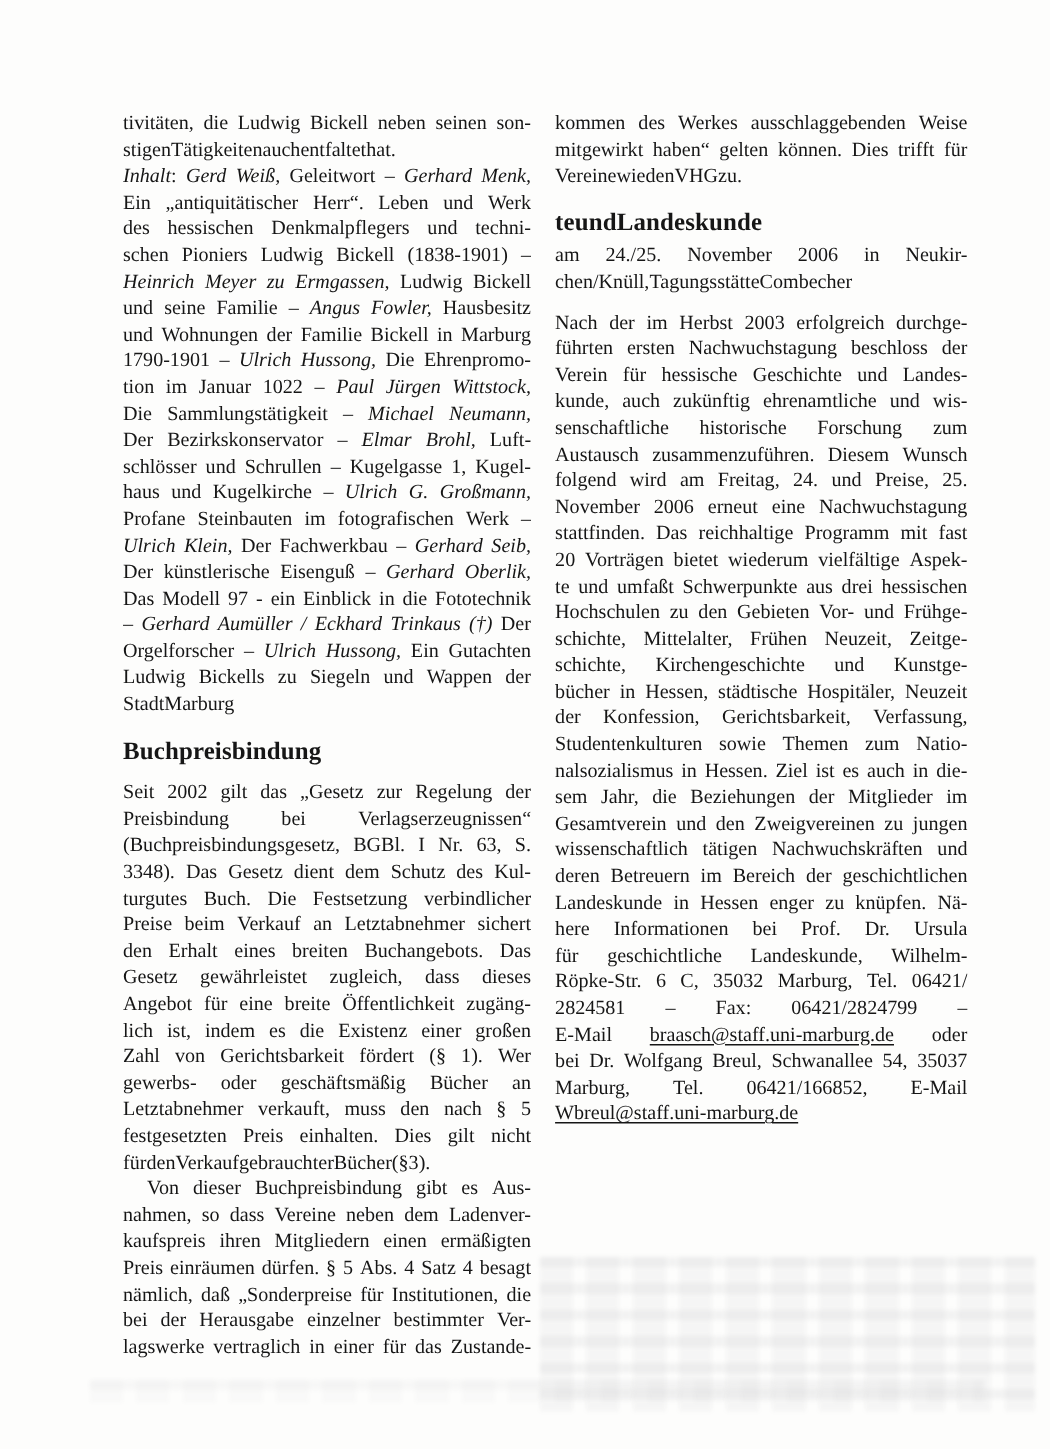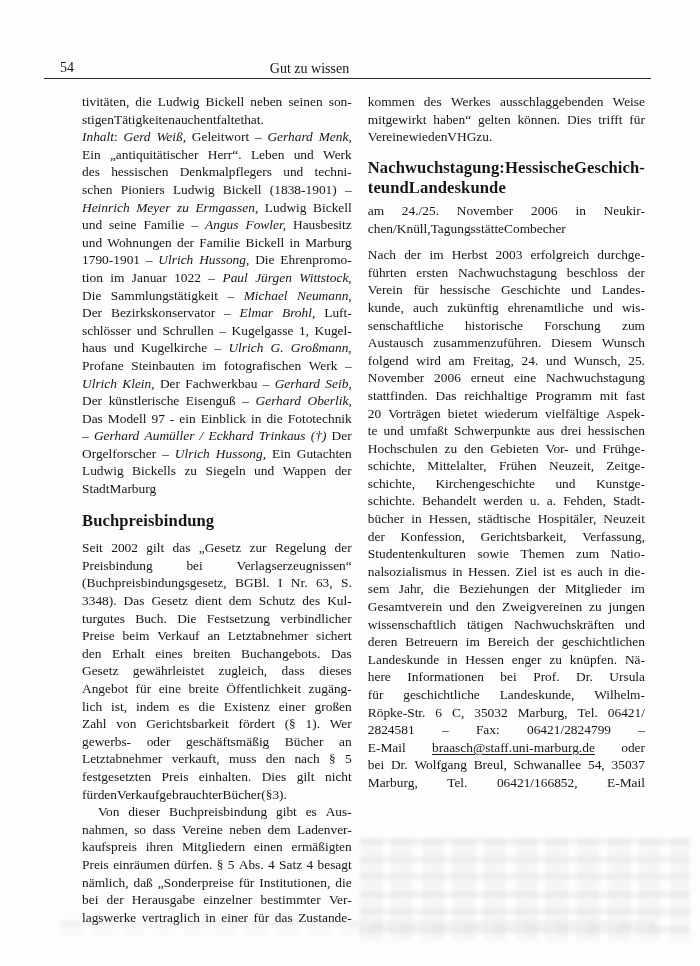--- a/index.html
+++ b/index.html
@@ -50,25 +50,20 @@
     opacity:.55;
   }
   .ghost-1{left:360px;top:838px;width:330px;height:103px;}
   .ghost-2{left:60px;top:920px;width:596px;height:15px;opacity:.3;}
 </style>
 </head>
 <body>
 
 <div class="page">
   <div class="content">
-    <div class="header">
-      <span class="page-num">54</span>
-      <span class="running-title">Gut zu wissen</span>
-      <div class="header-rule"></div>
-    </div>
     <div class="cols">
       <div class="col-left" id="col-left">
           <div class="block para">
             <div class="ln j">
               <span class="w"><span>tivitäten,</span></span>
               <span class="w"><span>die</span></span>
               <span class="w"><span>Ludwig</span></span>
               <span class="w"><span>Bickell</span></span>
               <span class="w"><span>neben</span></span>
               <span class="w"><span>seinen</span></span>
@@ -474,25 +469,20 @@
             </div>
             <div class="ln e">
               <span class="w"><span>Vereine</span></span>
               <span class="w"><span>wie</span></span>
               <span class="w"><span>den</span></span>
               <span class="w"><span>VHG</span></span>
               <span class="w"><span>zu.</span></span>
             </div>
           </div>
           <div class="block heading">
-            <div class="ln j">
-              <span class="w"><span>Nachwuchstagung:</span></span>
-              <span class="w"><span>Hessische</span></span>
-              <span class="w"><span>Geschich-</span></span>
-            </div>
             <div class="ln e">
               <span class="w"><span>te</span></span>
               <span class="w"><span>und</span></span>
               <span class="w"><span>Landeskunde</span></span>
             </div>
           </div>
           <div class="block para">
             <div class="ln j">
               <span class="w"><span>am</span></span>
               <span class="w"><span>24./25.</span></span>
@@ -552,21 +542,21 @@
               <span class="w"><span>Diesem</span></span>
               <span class="w"><span>Wunsch</span></span>
             </div>
             <div class="ln j">
               <span class="w"><span>folgend</span></span>
               <span class="w"><span>wird</span></span>
               <span class="w"><span>am</span></span>
               <span class="w"><span>Freitag,</span></span>
               <span class="w"><span>24.</span></span>
               <span class="w"><span>und</span></span>
-              <span class="w"><span>Wunsch,</span></span>
+              <span class="w"><span>Preise,</span></span>
               <span class="w"><span>25.</span></span>
             </div>
             <div class="ln j">
               <span class="w"><span>November</span></span>
               <span class="w"><span>2006</span></span>
               <span class="w"><span>erneut</span></span>
               <span class="w"><span>eine</span></span>
               <span class="w"><span>Nachwuchstagung</span></span>
             </div>
             <div class="ln j">
@@ -608,29 +598,20 @@
               <span class="w"><span>Mittelalter,</span></span>
               <span class="w"><span>Frühen</span></span>
               <span class="w"><span>Neuzeit,</span></span>
               <span class="w"><span>Zeitge-</span></span>
             </div>
             <div class="ln j">
               <span class="w"><span>schichte,</span></span>
               <span class="w"><span>Kirchengeschichte</span></span>
               <span class="w"><span>und</span></span>
               <span class="w"><span>Kunstge-</span></span>
-            </div>
-            <div class="ln j">
-              <span class="w"><span>schichte.</span></span>
-              <span class="w"><span>Behandelt</span></span>
-              <span class="w"><span>werden</span></span>
-              <span class="w"><span>u.</span></span>
-              <span class="w"><span>a.</span></span>
-              <span class="w"><span>Fehden,</span></span>
-              <span class="w"><span>Stadt-</span></span>
             </div>
             <div class="ln j">
               <span class="w"><span>bücher</span></span>
               <span class="w"><span>in</span></span>
               <span class="w"><span>Hessen,</span></span>
               <span class="w"><span>städtische</span></span>
               <span class="w"><span>Hospitäler,</span></span>
               <span class="w"><span>Neuzeit</span></span>
             </div>
             <div class="ln j">
@@ -740,19 +721,22 @@
               <span class="w"><span>Schwanallee</span></span>
               <span class="w"><span>54,</span></span>
               <span class="w"><span>35037</span></span>
             </div>
             <div class="ln j">
               <span class="w"><span>Marburg,</span></span>
               <span class="w"><span>Tel.</span></span>
               <span class="w"><span>06421/166852,</span></span>
               <span class="w"><span>E-Mail</span></span>
             </div>
+            <div class="ln e">
+              <span class="w"><span class="un">Wbreul@staff.uni-marburg.de</span></span>
+            </div>
           </div>
         </div>
     </div>
   </div>
   <div class="ghost ghost-1"></div>
   <div class="ghost ghost-2"></div>
 </div>
 
 </body></html>

